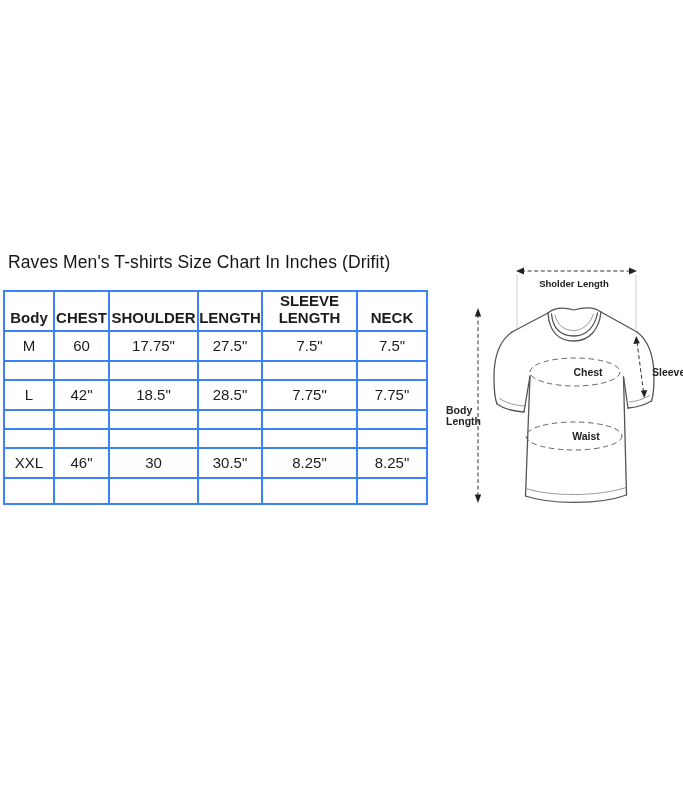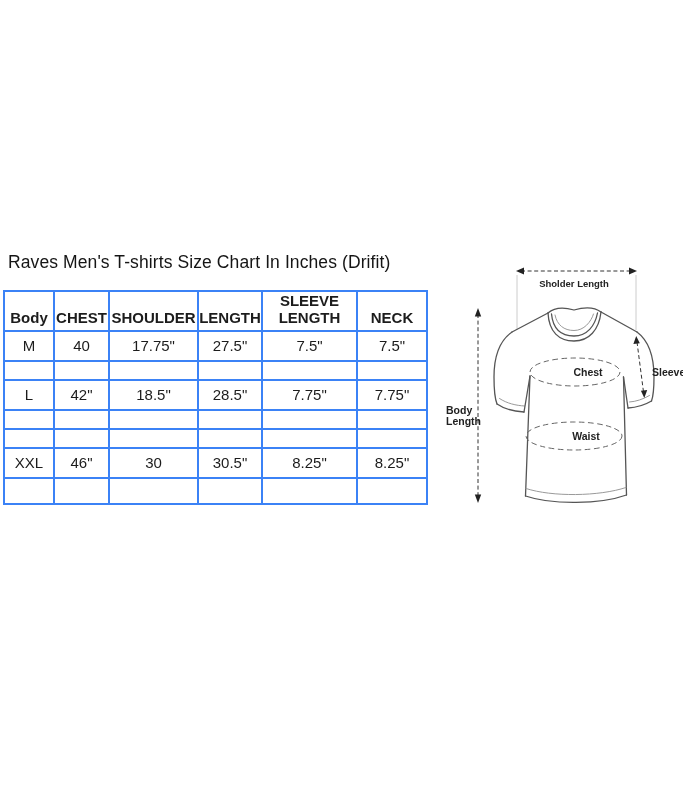--- a/index.html
+++ b/index.html
@@ -82,21 +82,21 @@
     <tr class="header-row">
       <th>Body</th>
       <th>CHEST</th>
       <th>SHOULDER</th>
       <th>LENGTH</th>
       <th>SLEEVE LENGTH</th>
       <th>NECK</th>
     </tr>
     <tr class="data-row">
       <td>M</td>
-      <td>40</td>
+      <td>60</td>
       <td>17.75"</td>
       <td>27.5"</td>
       <td>7.5"</td>
       <td>7.5"</td>
     </tr>
     <tr class="spacer-row">
       <td></td>
       <td></td>
       <td></td>
       <td></td>

